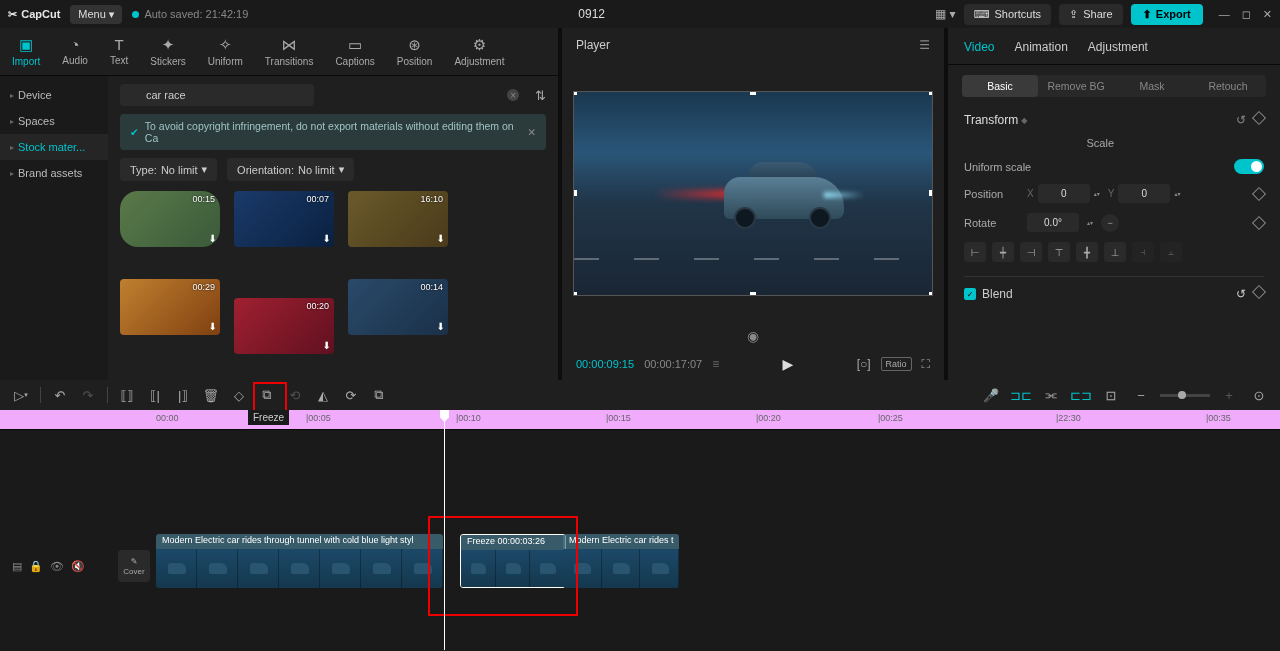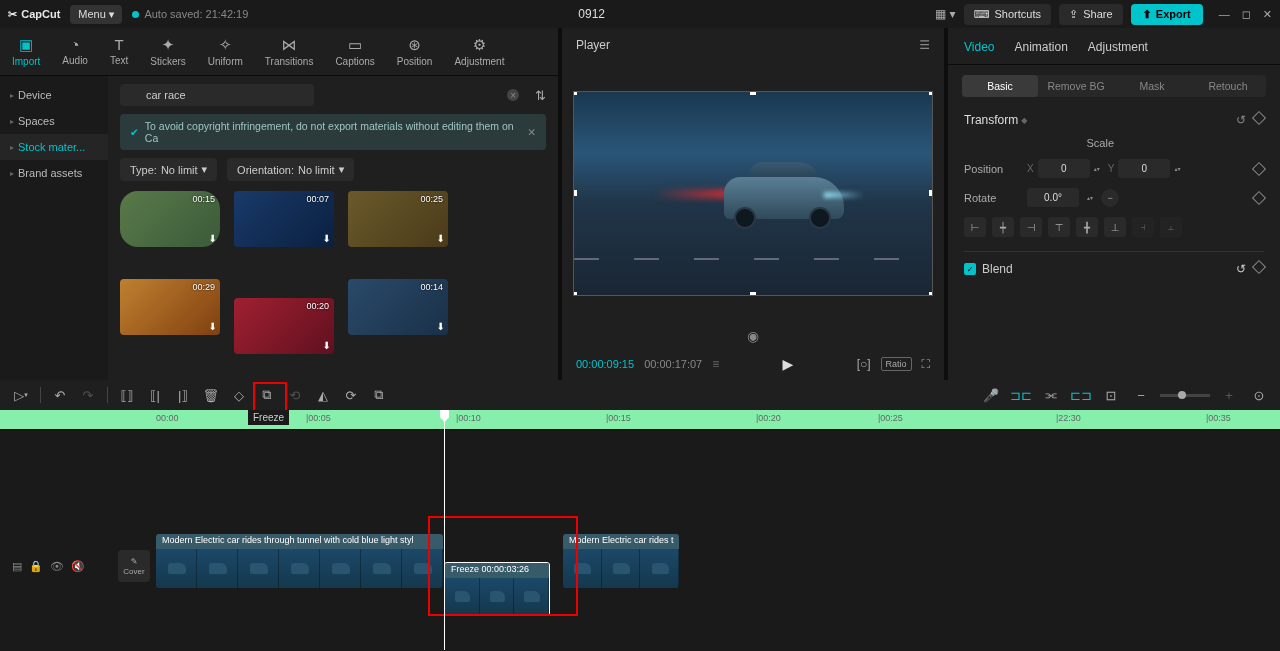--- a/index.html
+++ b/index.html
@@ -96,36 +96,36 @@
 .blend-check { width: 12px; height: 12px; background: #00c4cc; border-radius: 2px; display:flex; align-items:center; justify-content:center; font-size:8px; color:#000;}
 
 .timeline-area { height: 271px; background: #1a1a1a; display: flex; flex-direction: column; }
 .tl-toolbar { height: 30px; display: flex; align-items: center; padding: 0 10px; gap: 6px; background: #1f1f1f; }
 .tl-tool { width: 22px; height: 22px; display: flex; align-items: center; justify-content: center; color: #aaa; font-size: 13px; position: relative; }
 .tl-sep { width: 1px; height: 16px; background: #444; margin: 0 2px; }
 .tl-freeze-box { position: absolute; border: 2px solid #e00; top: -2px; left: -3px; width: 34px; height: 48px; pointer-events: none; }
 .tl-freeze-tooltip { position: absolute; top: 26px; left: -8px; background: #1a1a1a; padding: 2px 5px; font-size: 10px; color: #ccc; white-space: nowrap; z-index: 5; }
 .tl-right { margin-left: auto; display: flex; gap: 8px; align-items: center; }
 
-.tl-ruler { height: 20px; background: #86efac; color: #666; font-size: 9px; position: relative; border-bottom: 1px solid #0a0a0a; }
+.tl-ruler { height: 20px; background: #f0abfc; color: #666; font-size: 9px; position: relative; border-bottom: 1px solid #0a0a0a; }
 .ruler-mark { position: absolute; top: 3px; font-size: 9px; }
 .playhead { position: absolute; left: 444px; top: 0; width: 1px; height: 240px; background: #fff; z-index: 10; }
 .playhead-head { position: absolute; top: 0; left: -4px; width: 9px; height: 12px; background: #fff; clip-path: polygon(0 0, 100% 0, 100% 60%, 50% 100%, 0 60%); }
 
 .tl-tracks { flex: 1; position: relative; padding-top: 10px; }
 .tl-track-controls { position: absolute; left: 12px; top: 130px; display: flex; gap: 7px; font-size: 11px; color: #888; align-items:center; }
 .cover-btn { position: absolute; left: 118px; top: 120px; width: 32px; height: 32px; background: #2a2a2a; border-radius: 4px; display: flex; flex-direction: column; align-items: center; justify-content: center; font-size: 8px; color: #aaa; gap: 1px; }
 
 .clip { position: absolute; top: 104px; height: 54px; border-radius: 3px; overflow: hidden; }
 .clip-label { position: absolute; top: 0; left: 0; right: 0; height: 15px; background: rgba(70,120,140,0.7); font-size: 9px; color: #fff; padding: 1px 6px; white-space: nowrap; overflow: hidden; }
 .clip-thumbs { position: absolute; top: 15px; left: 0; right: 0; bottom: 0; display: flex; }
 .clip-thumb { flex: 1; background: linear-gradient(180deg, #1c4868, #14384e); border-right: 1px solid rgba(0,0,0,0.3); position: relative; }
 .clip-thumb::after { content:''; position:absolute; left:30%; top:35%; width:45%; height:30%; background: #2a5570; border-radius: 3px 6px 2px 2px; }
 .clip1 { left: 156px; width: 287px; }
-.clip2 { left: 444px; width: 106px; border: 1.5px solid #fff; margin-top: 28px; }
+.clip2 { left: 460px; width: 106px; border: 1.5px solid #fff; }
 .clip3 { left: 563px; width: 116px; }
 .freeze-highlight { position: absolute; left: 428px; top: 86px; width: 150px; height: 100px; border: 2.5px solid #e00; pointer-events: none; }
 </style>
 </head>
 <body>
 
 <div class="titlebar">
   <span class="brand">✂ <span>CapCut</span></span>
   <span class="menu-btn"><span>Menu</span> ▾</span>
   <span class="autosave">
@@ -234,21 +234,21 @@
         <div class="thumbs-grid">
           <div class="thumb" style="background:linear-gradient(135deg,#5a7a4a,#3a5a3a);border-radius:18px;">
               <span class="tdur">00:15</span>
               <span class="dl">⬇</span>
             </div>
           <div class="thumb" style="background:linear-gradient(135deg,#1a3a6a,#0a2040);">
               <span class="tdur">00:07</span>
               <span class="dl">⬇</span>
             </div>
           <div class="thumb" style="background:linear-gradient(135deg,#6a5a2a,#4a3a1a);">
-              <span class="tdur">00:25</span>
+              <span class="tdur">16:10</span>
               <span class="dl">⬇</span>
             </div>
           <div class="thumb" style="background:linear-gradient(135deg,#c08030,#804010);">
               <span class="tdur">00:29</span>
               <span class="dl">⬇</span>
             </div>
           <div class="thumb" style="background:linear-gradient(135deg,#a02030,#601020);margin-top:19px;">
               <span class="tdur">00:20</span>
               <span class="dl">⬇</span>
             </div>
@@ -315,20 +315,26 @@
       <div class="rp-section-title">
           <span>Transform</span> 
           <span style="font-size:8px;color:#666;margin-left:3px;">◆</span>
         <span class="reset">
             <span>↺</span>
             <span class="diamond" style="margin:0;"></span>
           </span>
       </div>
       <div class="rp-row">
         <span class="rp-label">Scale</span>
+      </div>
+      <div class="rp-row">
+        <span>Uniform scale</span>
+        <div class="toggle">
+            <div class="tknob"></div>
+          </div>
       </div>
       <div class="rp-row">
         <span class="rp-label">Position</span>
         <span class="num-group">
             <span style="color:#666;font-size:10px;">X</span>
             <span class="num-input">0</span>
             <span class="stepper">▴▾</span>
           </span>
         <span class="num-group">
             <span style="color:#666;font-size:10px;">Y</span>

